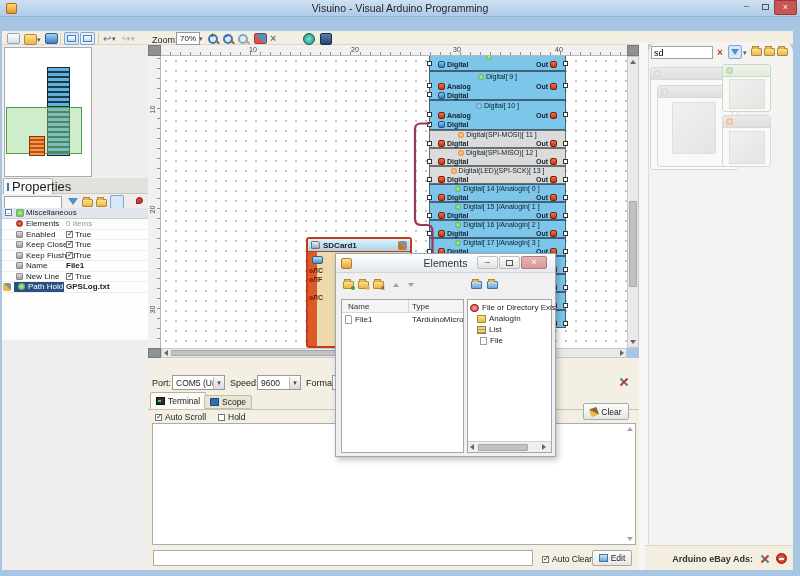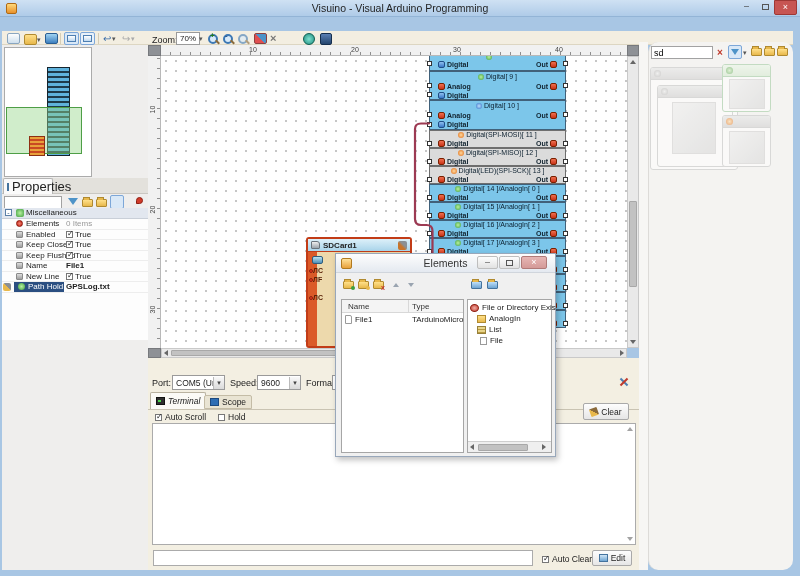--- a/index.html
+++ b/index.html
@@ -572,21 +572,21 @@
     <div class="combo" style="position:absolute;left:109px;top:17px;width:44px;height:15px;">
       <span class="ct">9600</span>
       <span class="ca">▾</span>
     </div>
     <span class="blabel" style="left:158px;top:20px;">Format:</span>
     <div class="combo" style="position:absolute;left:184px;top:17px;width:50px;height:15px;">
       <span class="ct">Ur</span>
     </div>
     <span class="toolx" style="left:470px;top:18px;"></span>
 
-    <div class="tab active" style="left:2px;top:34px;height:17px;font-style:italic;">
+    <div class="tab active" style="left:2px;top:34px;height:17px;">
       <span class="termico"></span>
       <span>Terminal</span>
     </div>
     <div class="tab idle" style="left:56px;top:37px;height:14px;">
       <span class="scopico"></span>
       <span>Scope</span>
     </div>
     <div class="abs" style="left:0;top:51px;width:491px;height:1px;background:#C9C3B2;"></div>
 
     <span class="abs" style="left:7px;top:54px;display:flex;align-items:center;gap:3px;font-size:8.5px;">
@@ -654,20 +654,25 @@
       </div>
       <div class="card" style="left:73px;top:73px;width:49px;height:52px;">
         <div class="chead">
             <span class="cico" style="background:radial-gradient(#FFD9A0,#E06A10);"></span>
           </div>
         <span class="cimg" style="left:6px;top:15px;width:36px;height:33px;"></span>
       </div>
     </div>
   </div>
 
+  <div class="abs adsbar">
+    <span class="abs" style="right:40px;top:8px;font-size:9px;font-weight:bold;color:#333;">Arduino eBay Ads:</span>
+    <span class="toolx" style="right:22px;top:7px;left:auto;"></span>
+    <span class="redstop" style="right:6px;top:7px;"></span>
+  </div>
 
   <div class="abs dialog">
     <div class="dtitle">
       <span class="dico"></span>
       <span class="txt">Elements</span>
       <span class="dbtn" style="left:141px;">–</span>
       <span class="dbtn" style="left:163px;"><span class="maxglyph" style="margin-top:3px;"></span></span>
       <span class="dbtn close" style="left:185px;">×</span>
     </div>
     <div class="dtools">

